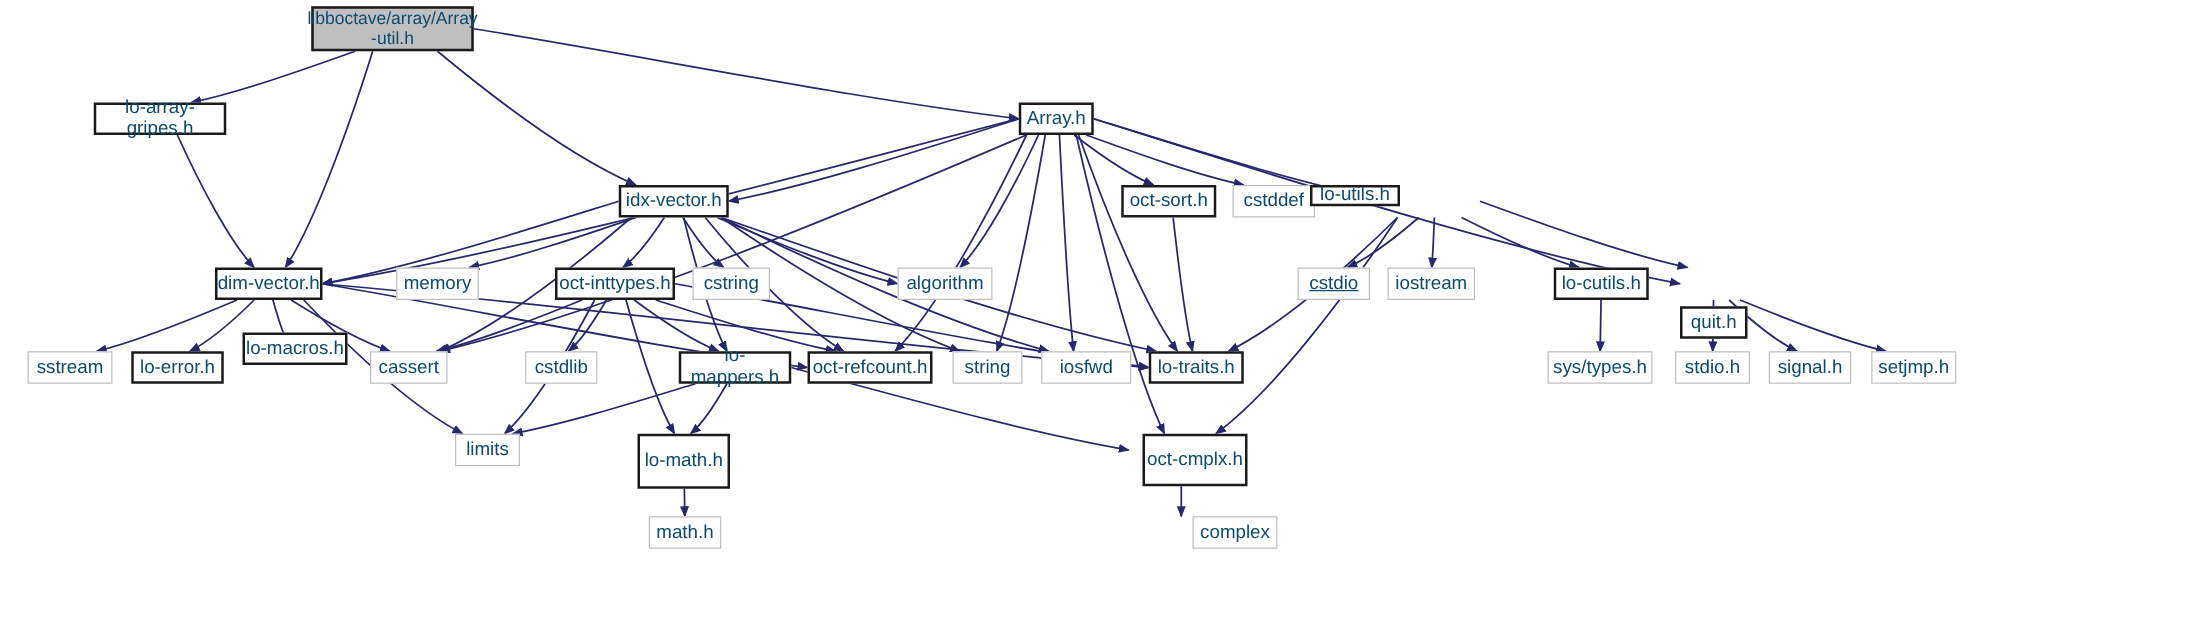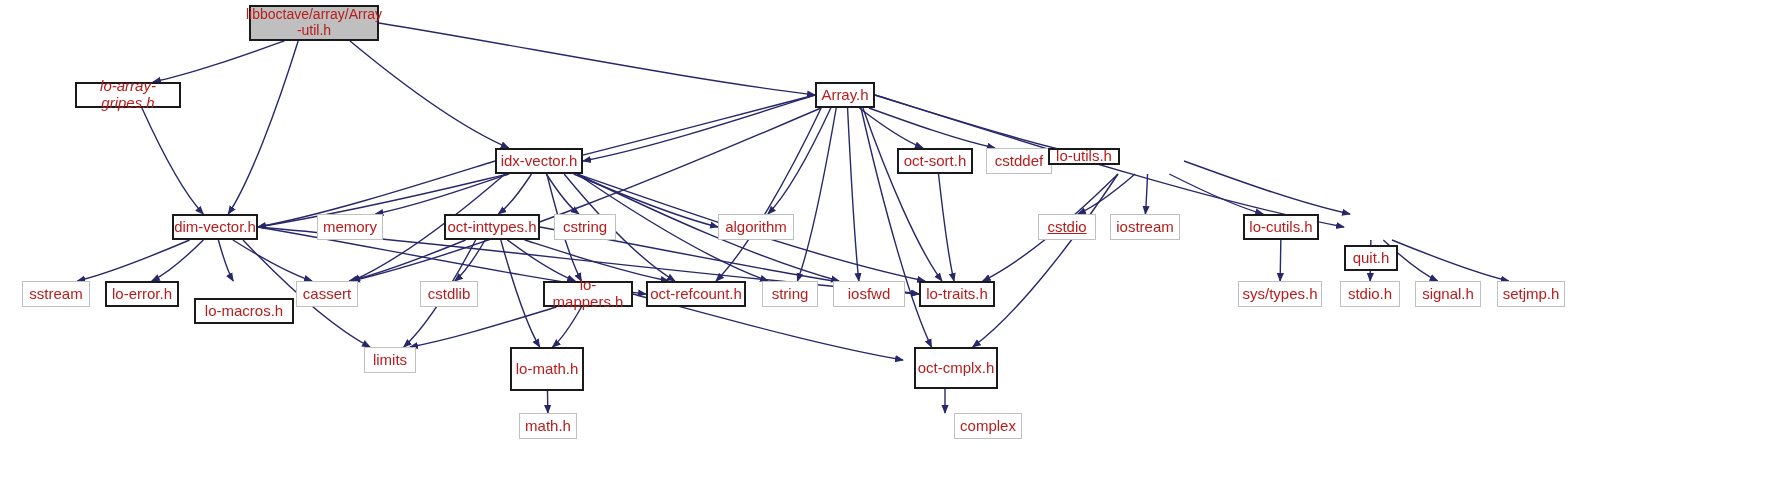--- a/index.html
+++ b/index.html
@@ -9,21 +9,21 @@
     background:#ffffff;
     font-family:"Liberation Sans", sans-serif;
     overflow:hidden;
   }
   #edges{position:absolute;left:0;top:0;width:1769px;height:500px;}
   .node{
     position:absolute;
     box-sizing:border-box;
     display:flex;align-items:center;justify-content:center;
     text-align:center;
-    color:#b91c1c;
+    color:#0c4a6e;
     font-size:15px;
     line-height:1.12;
     background:#ffffff;
     border:1px solid #c0c0c0;
     white-space:pre-line;
     letter-spacing:0px;
   }
   .node.strong{border:2px solid #1a1a1a;}
   .node.root{background:#bfbfbf;border:2px solid #1a1a1a;}
 </style>
@@ -92,38 +92,38 @@
       <path d="M524.64,240 C570.701568,254.70100800000003 625.39968,272.6124032 668.5824,281" fill="none" stroke="#27286b" stroke-width="1.4" marker-end="url(#ah)"></path>
       <path d="M540,227 C661.28,248.5075 805.3,279.287 919,294" fill="none" stroke="#27286b" stroke-width="1.4" marker-end="url(#ah)"></path>
       <path d="M556.32,307 C509.49760000000003,321.2394 453.896,338.77576 410,347" fill="none" stroke="#27286b" stroke-width="1.4" marker-end="url(#ah)"></path>
       <path d="M581.44,307 C572.182528,323.29373200000003 561.18928,339.5974928 552.5104,347" fill="none" stroke="#27286b" stroke-width="1.4" marker-end="url(#ah)"></path>
       <path d="M633,294 C719.4,316.995 822,346.23 903,360" fill="none" stroke="#27286b" stroke-width="1.4" marker-end="url(#ah)"></path>
       <path d="M547.16,373 C547.3857919999999,389.78765200000004 547.65392,405.7950608 547.8656,413" fill="none" stroke="#27286b" stroke-width="1.4" marker-end="url(#ah)"></path>
       <path d="M945,373 C945,389.8 945,405.8 945,413" fill="none" stroke="#27286b" stroke-width="1.4" marker-end="url(#ah)"></path>
     </svg>
 <div class="node root" style="left: 249px; top: 5px; width: 130px; height: 36px; font-size: 14px;">libboctave/array/Array
 -util.h</div>
-    <div class="node strong" style="left: 75px; top: 82px; width: 106px; height: 26px; font-style: italic;">lo-array-gripes.h</div>
+    <div class="node strong" style="left: 75px; top: 82px; width: 106px; height: 26px;">lo-array-gripes.h</div>
     <div class="node strong" style="left: 815px; top: 82px; width: 60px; height: 26px;">Array.h</div>
     <div class="node strong" style="left: 495px; top: 148px; width: 88px; height: 26px;">idx-vector.h</div>
     <div class="node strong" style="left: 897px; top: 148px; width: 76px; height: 26px;">oct-sort.h</div>
     <div class="node weak" style="left: 986px; top: 148px; width: 66px; height: 26px;">cstddef</div>
     <div class="node strong" style="left: 1048px; top: 148px; width: 72px; height: 17px;">lo-utils.h</div>
     <div class="node strong" style="left: 172px; top: 214px; width: 86px; height: 26px;">dim-vector.h</div>
     <div class="node weak" style="left: 317px; top: 214px; width: 66px; height: 26px; text-align: right;">memory</div>
     <div class="node strong" style="left: 444px; top: 214px; width: 96px; height: 26px;">oct-inttypes.h</div>
     <div class="node weak" style="left: 554px; top: 214px; width: 62px; height: 26px;">cstring</div>
     <div class="node weak" style="left: 718px; top: 214px; width: 76px; height: 26px;">algorithm</div>
     <div class="node weak" style="left: 1038px; top: 214px; width: 58px; height: 26px; text-decoration: underline;">cstdio</div>
     <div class="node weak" style="left: 1110px; top: 214px; width: 70px; height: 26px;">iostream</div>
     <div class="node strong" style="left: 1243px; top: 214px; width: 76px; height: 26px;">lo-cutils.h</div>
     <div class="node strong" style="left: 1344px; top: 214px; width: 54px; height: 26px; margin-top: 31px;">quit.h</div>
     <div class="node weak" style="left: 22px; top: 281px; width: 68px; height: 26px;">sstream</div>
     <div class="node strong" style="left: 105px; top: 281px; width: 74px; height: 26px;">lo-error.h</div>
-    <div class="node strong" style="left: 194px; top: 298px; width: 100px; height: 26px;">lo-macros.h</div>
+    <div class="node strong" style="left: 194px; top: 266px; width: 84px; height: 26px;">lo-macros.h</div>
     <div class="node weak" style="left: 296px; top: 281px; width: 62px; height: 26px;">cassert</div>
     <div class="node weak" style="left: 420px; top: 281px; width: 58px; height: 26px;">cstdlib</div>
     <div class="node strong" style="left: 543px; top: 281px; width: 90px; height: 26px;">lo-mappers.h</div>
     <div class="node strong" style="left: 646px; top: 281px; width: 100px; height: 26px;">oct-refcount.h</div>
     <div class="node weak" style="left: 762px; top: 281px; width: 56px; height: 26px;">string</div>
     <div class="node weak" style="left: 833px; top: 281px; width: 72px; height: 26px;">iosfwd</div>
     <div class="node strong" style="left: 919px; top: 281px; width: 76px; height: 26px;">lo-traits.h</div>
     <div class="node weak" style="left: 1238px; top: 281px; width: 84px; height: 26px;">sys/types.h</div>
     <div class="node weak" style="left: 1340px; top: 281px; width: 60px; height: 26px;">stdio.h</div>
     <div class="node weak" style="left: 1415px; top: 281px; width: 66px; height: 26px;">signal.h</div>

